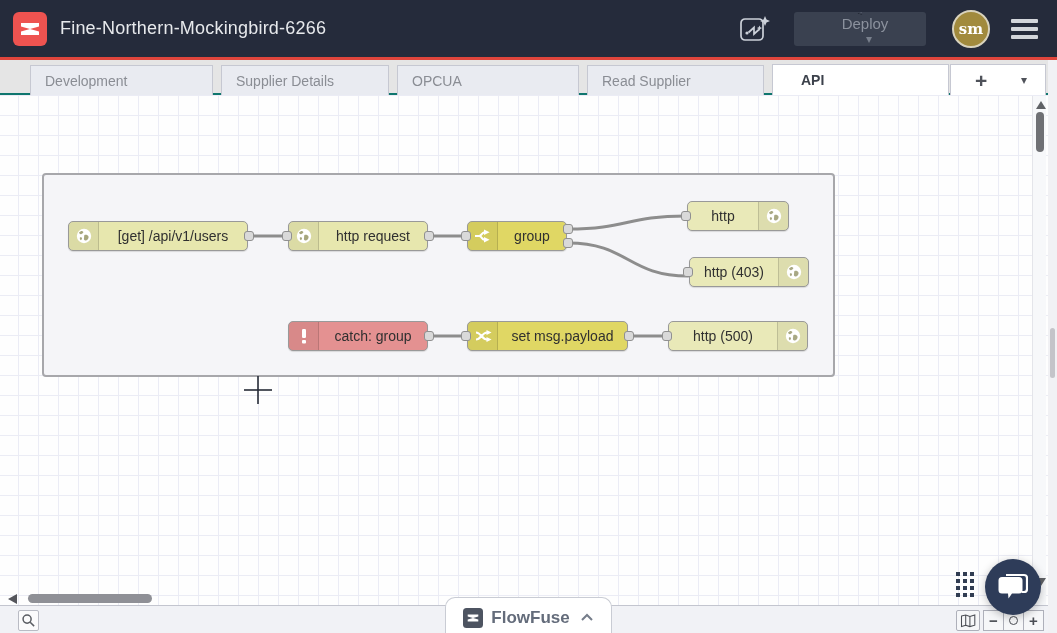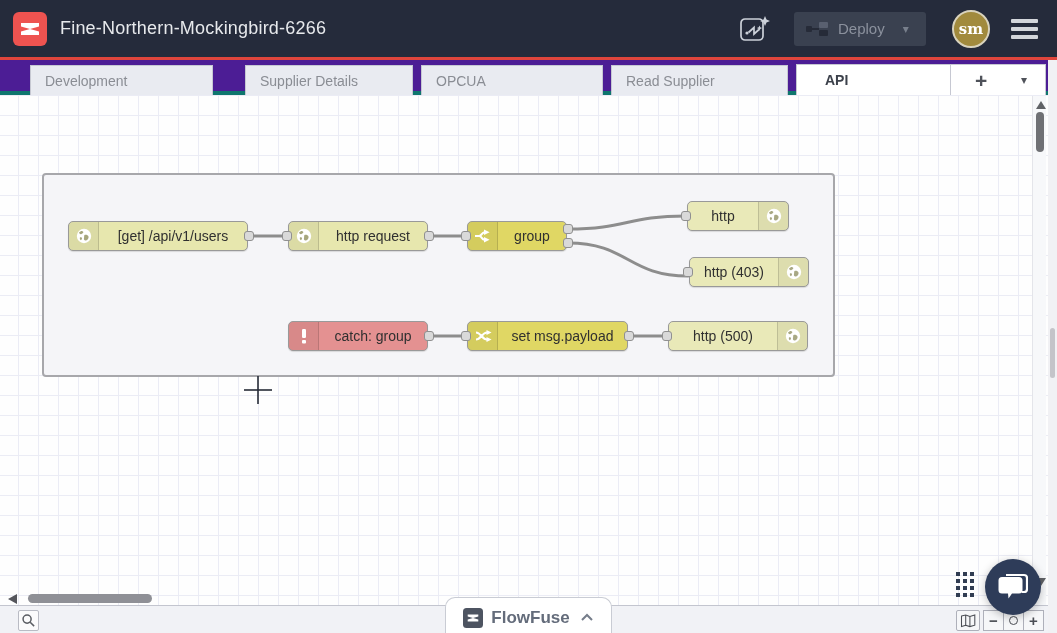--- a/index.html
+++ b/index.html
@@ -12,32 +12,32 @@
 
   
   .header{position:absolute;left:0;top:0;width:1057px;height:57px;background:var(--header-bg);
           display:flex;align-items:center;z-index:40;}
   .header-underline{position:absolute;left:0;top:57px;width:1057px;height:3px;background:var(--underline);z-index:40;}
   .ff-logo{width:34px;height:34px;margin-left:13px;flex:0 0 auto;cursor:pointer;}
   .app-title{margin-left:13px;font-size:18px;font-weight:500;color:#e7e9ec;letter-spacing:.2px;white-space:nowrap;}
   .header-right{margin-left:auto;margin-right:17px;display:flex;align-items:center;}
   .ai-btn{width:34px;height:32px;margin-right:22px;display:flex;align-items:center;justify-content:center;cursor:pointer;}
   .deploy-btn{height:34px;min-width:132px;background:#3a4150;border-radius:3px;display:flex;align-items:center;
-              padding:0 12px;margin-right:26px;cursor:pointer;}
+              padding:0 12px;margin-right:26px;cursor:pointer;flex-direction:column;}
   .deploy-label{color:#8b919d;font-size:15px;margin-left:10px;}
   .deploy-caret{color:#787f8c;font-size:12px;margin-left:18px;}
   .avatar{width:38px;height:38px;border-radius:50%;background:var(--avatar-bg);border:2px solid #d9d3bd;
           display:flex;align-items:center;justify-content:center;margin-right:19px;cursor:pointer;
           color:#fff;font-family:"DejaVu Serif", serif;font-weight:bold;font-size:15px;}
   .burger{display:flex;flex-direction:column;gap:4px;cursor:pointer;padding:4px 2px;}
   .burger span{display:block;width:27px;height:4px;border-radius:1px;background:#d3d6db;}
 
   
-  .tabbar{position:absolute;left:0;top:60px;width:1057px;height:35px;background:#4c1d95;
-          border-bottom:4px solid #0f766e;z-index:10;}
+  .tabbar{position:absolute;left:0;top:60px;width:1057px;height:35px;background:#e5e5e5;
+          border-bottom:2px solid #0f766e;z-index:10;}
   .tab-strip{position:absolute;left:30px;top:0;height:35px;display:flex;gap:8px;align-items:flex-end;}
   .tab{margin-top:4px;height:30px;background:#e9ebf1;border:1px solid #c6c8d2;border-bottom:none;
        display:flex;align-items:center;padding-left:14px;font-size:14px;color:#8a8d94;cursor:pointer;
        white-space:nowrap;overflow:hidden;}
   .tab.active{height:31px;background:#fff;color:#3c414b;font-weight:600;}
   .tab-add-box{position:absolute;left:950px;top:4px;width:96px;height:31px;background:#fff;
                border:1px solid #c6c8d2;border-bottom:none;display:flex;align-items:center;
                justify-content:space-between;padding:0 18px 0 24px;}
   .tab-add{font-size:21px;font-weight:700;color:#4f525a;cursor:pointer;line-height:1;}
   .tab-menu-caret{font-size:12px;color:#4f525a;cursor:pointer;}
@@ -146,21 +146,21 @@
     </div>
   </div>
 </div>
 <div class="header-underline"></div>
 
 <div class="tabbar">
   <div class="tab-strip">
       <div class="tab" style="width: 183px;">
         <span>Development</span>
       </div>
-      <div class="tab" style="width: 168px; margin-left: 24px;">
+      <div class="tab" style="width: 168px;">
         <span>Supplier Details</span>
       </div>
       <div class="tab" style="width: 182px;">
         <span>OPCUA</span>
       </div>
       <div class="tab" style="width: 177px;">
         <span>Read Supplier</span>
       </div>
       <div class="tab active" style="width: 177px; padding-left: 28px;">
         <span>API</span>

